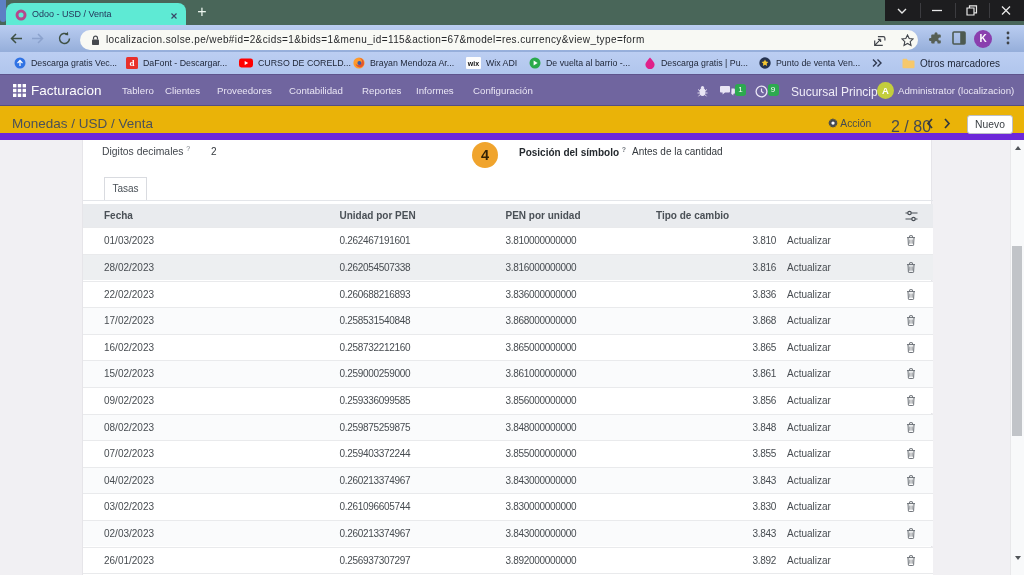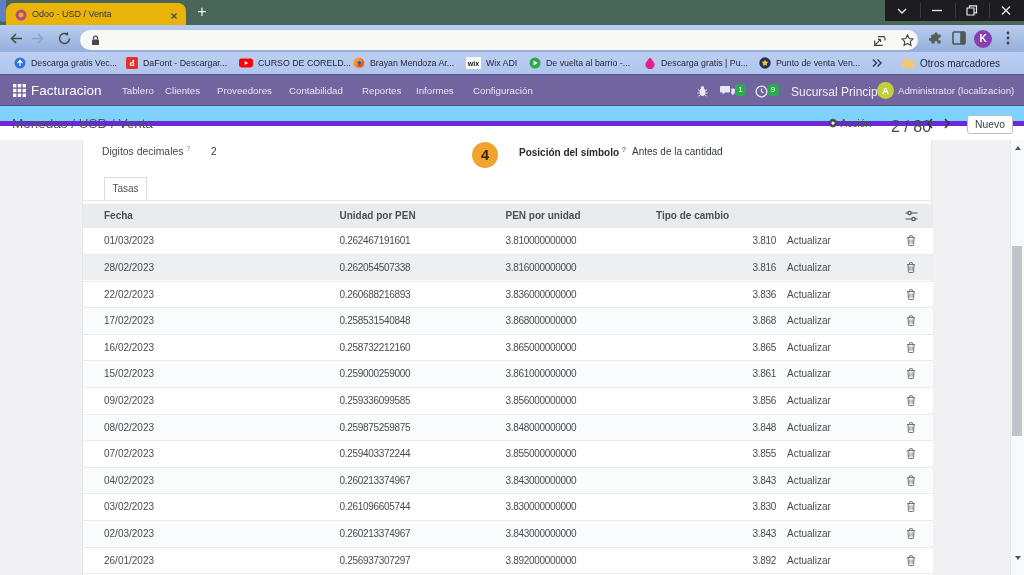--- a/index.html
+++ b/index.html
@@ -3,21 +3,21 @@
 <meta charset="utf-8">
 <style>
 * { margin:0; padding:0; box-sizing:border-box; }
 html,body { width:1024px; height:575px; overflow:hidden; }
 body { font-family:"Liberation Sans", sans-serif; position:relative; background:#fff; }
 .abs { position:absolute; }
 
 
 #tabstrip { left:0; top:0; width:1024px; height:25px; background:#496659; }
 #leftsliver { left:0; top:0; width:5.5px; height:22px; background:#5d80c4; border-radius:0 0 4px 4px; z-index:3; }
-#tab { left:6px; top:3px; width:180px; height:22px; background:#eab308; border-radius:8px 8px 0 0; }
+#tab { left:6px; top:3px; width:180px; height:22px; background:#5eead4; border-radius:8px 8px 0 0; }
 #favicon { left:9px; top:6px; width:13px; height:13px; }
 #tabtitle { left:26px; top:6px; font-size:9px; color:#24355a; }
 #tabclose { left:160.5px; top:5.5px; width:14px; height:14px; }
 #newtab { left:189px; top:0; width:26px; height:25px; color:#edf6ef; font-size:16px; text-align:center; line-height:24px; font-weight:400; }
 #wincontrols { left:885px; top:0; width:139px; height:21px; background:#1d1d1f; display:flex; }
 #wincontrols .wbtn { width:34.75px; height:21px; position:relative; }
 #wincontrols .sep { position:absolute; left:0; top:3px; width:1px; height:15px; background:#3c3c40; }
 
 
 #toolbar { left:0; top:25px; width:1024px; height:27px; background:linear-gradient(#bacdf1,#95aeda); }
@@ -29,21 +29,21 @@
 .bk { position:absolute; top:0; height:22px; display:flex; align-items:center; }
 .bk .lbl { font-size:8.8px; color:#1d2435; margin-left:5px; white-space:nowrap; }
 
 
 #odoonav { left:0; top:74px; width:1024px; height:32px; background:#70659f; border-top:1px solid #5e548c; border-bottom:1px solid #564e80;padding-left:19px; }
 #brand { left:31px; top:7.5px; font-size:13.5px; color:#ffffff; }
 .navitem { position:absolute; top:10px; font-size:9.7px; color:#e9e5f4; white-space:nowrap; }
 #nav-right-text { font-size:12px; color:#f0edf8; }
 
 
-#crumbrow { left:0; top:106px; width:1024px; height:20px; background:#7dd3fc; border-bottom:5px solid #6d28d9; }
+#crumbrow { left:0; top:106px; width:1024px; height:34px; background:#eab308; border-bottom:7px solid #6d28d9; }
 #crumb { left:12px; top:10px; font-size:13.5px; color:#4b5158; }
 #accion { left:828px; top:12px; font-size:10.3px; color:#454a50; }
 #pager { left:891px; top:12px; font-size:16px; color:#454a50; }
 #nuevo { left:967px; top:9px; width:46px; height:19px; border:1px solid #bcbfc7; border-radius:3px; font-size:10.3px; color:#383d42; text-align:center; line-height:17px; background:#fff; }
 
 
 #content { left:0; top:140px; width:1024px; height:435px; background:#f1f0f3; }
 #sheet { position:absolute; left:82px; top:0; width:850px; height:435px; background:#fff; border-left:1px solid #e6e5e9; border-right:1px solid #e6e5e9; }
 .flabel { position:absolute; font-size:10.4px; color:#42474d; }
 .fval { position:absolute; font-size:10px; color:#33383d; }
@@ -117,20 +117,21 @@
         <rect x="2" y="4.6" width="7" height="5.4" rx="0.8" fill="#45494e"></rect>
         <path d="M3.5 4.5 V3.2 a2 2 0 0 1 4 0 V4.5" fill="none" stroke="#45494e" stroke-width="1.2"></path>
       </svg>
     <svg class="abs" style="left:792px;top:4px" width="14" height="14" viewBox="0 0 13 13">
         <path d="M2.5 6 v4.5 h7.5 M2.5 10.5 L8 5 M8 5 h-2.5 M8 5 v2.5 M5.5 2.5 h5 a1.5 1.5 0 0 1 1.5 1.5 v2" fill="none" stroke="#40444a" stroke-width="1.1"></path>
       </svg>
     <svg class="abs" style="left:821px;top:4px" width="13" height="13" viewBox="0 0 13 13">
         <path d="M6.5 1 L8.2 4.6 L12 5 L9.2 7.6 L10 11.4 L6.5 9.4 L3 11.4 L3.8 7.6 L1 5 L4.8 4.6 Z" fill="none" stroke="#40444a" stroke-width="1.1"></path>
       </svg>
   </div>
+  <span class="abs" id="urltext">localizacion.solse.pe/web#id=2&amp;cids=1&amp;bids=1&amp;menu_id=115&amp;action=67&amp;model=res.currency&amp;view_type=form</span>
   <svg class="abs" style="left:929px;top:5.5px" width="14" height="14" viewBox="0 0 14 14">
       <path d="M7 1.2 a1.5 1.5 0 0 1 1.5 1.5 v0.8 h2.3 a1 1 0 0 1 1 1 v2 h-1 a1.5 1.5 0 1 0 0 3 h1 v2 a1 1 0 0 1 -1 1 h-2.3 v-1 a1.5 1.5 0 1 0 -3 0 v1 H3.2 a1 1 0 0 1 -1 -1 V10 h-0.8 a1.5 1.5 0 1 1 0 -3 h0.8 V4.5 a1 1 0 0 1 1 -1 h2.3 v-0.8 A1.5 1.5 0 0 1 7 1.2 Z" fill="#565f55"></path>
     </svg>
   <svg class="abs" style="left:952px;top:5.5px" width="14" height="14" viewBox="0 0 14 14">
       <rect x="1" y="1" width="12" height="12" rx="1" fill="none" stroke="#4d5a50" stroke-width="1.6"></rect>
       <rect x="8.2" y="1" width="4.8" height="12" fill="#4d5a50"></rect>
     </svg>
   <div class="abs" style="left:974px;top:4.5px;width:18px;height:18px;border-radius:50%;background:#8a3fae;color:#fff;font-size:10px;font-weight:bold;text-align:center;line-height:18px;">K</div>
   <svg class="abs" style="left:1005px;top:5px" width="6" height="16" viewBox="0 0 6 16">
       <circle cx="3" cy="3" r="1.4" fill="#3e4246"></circle>

